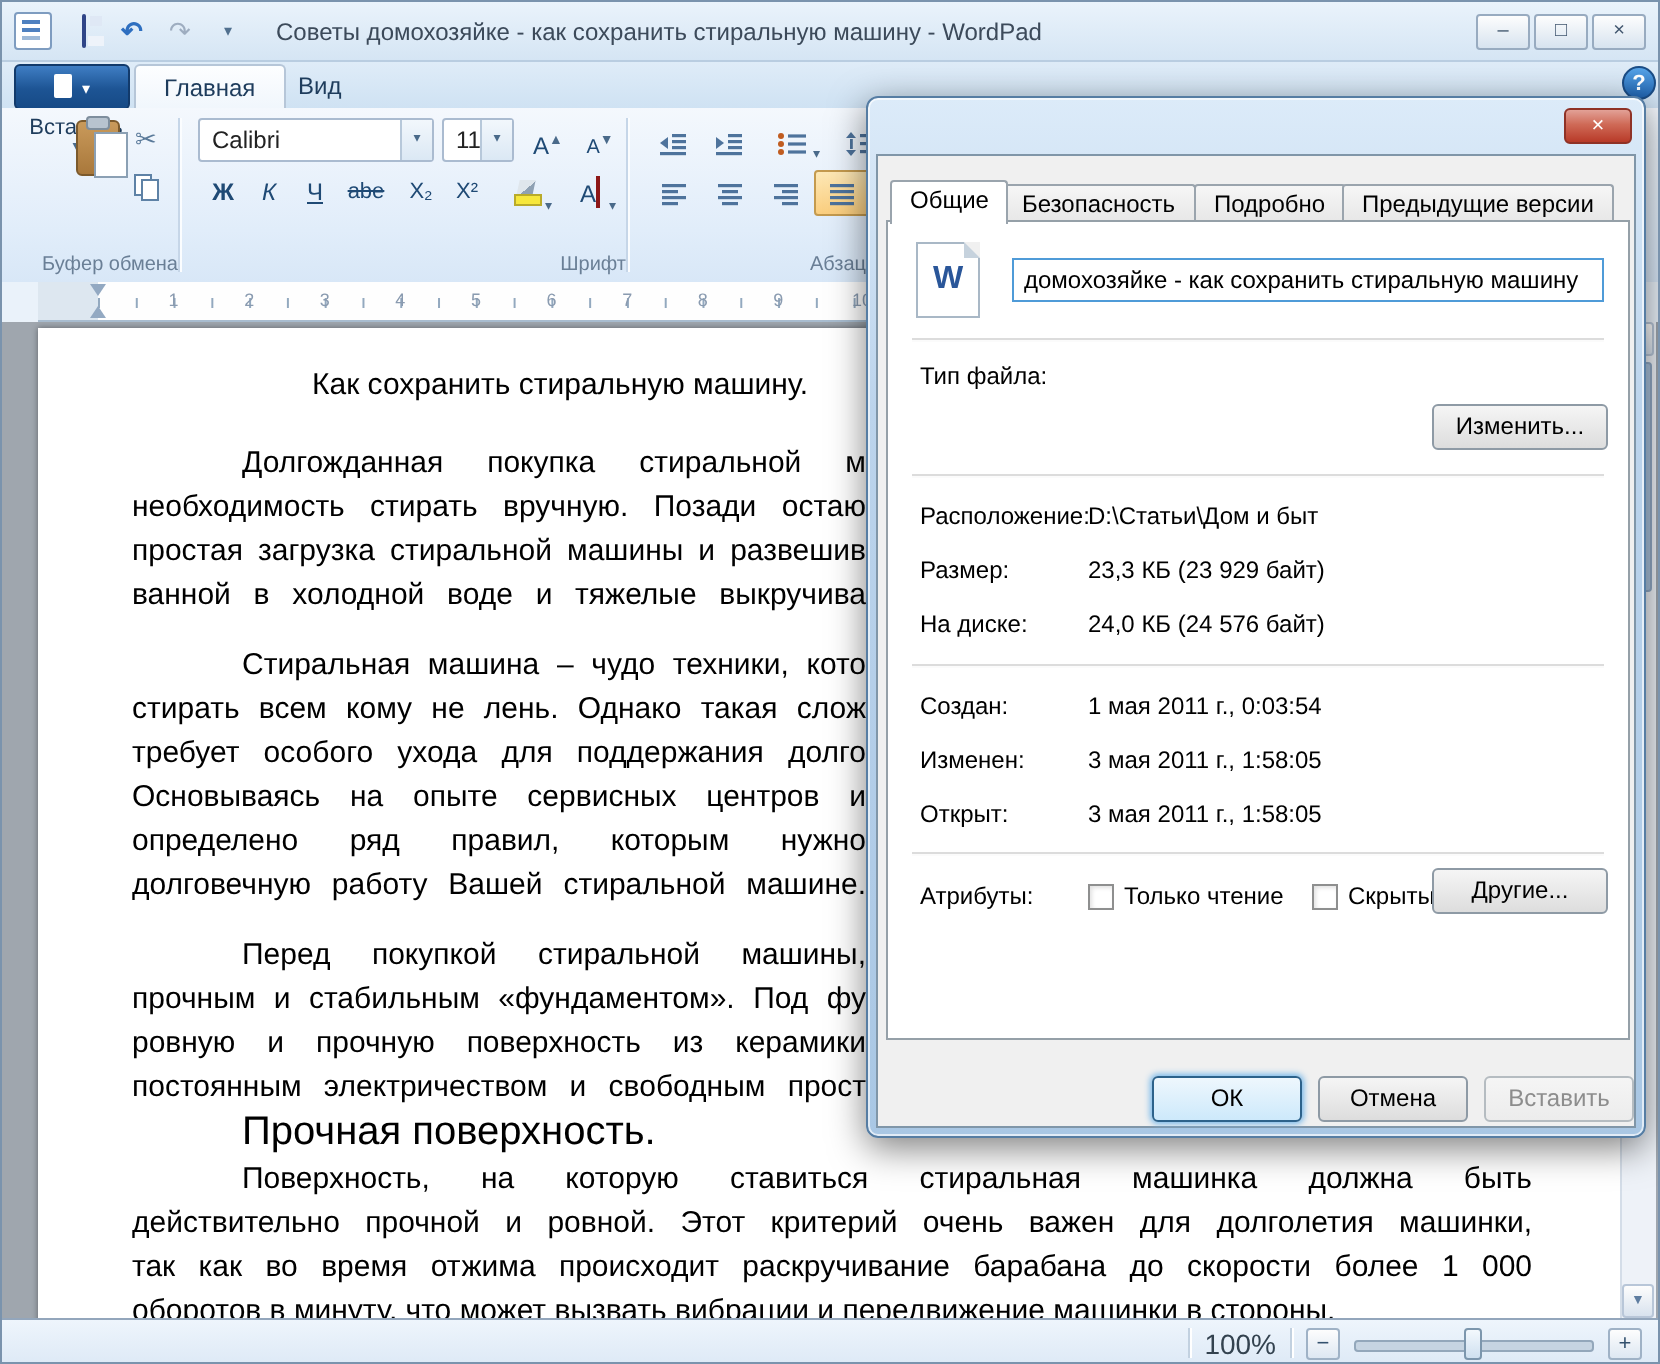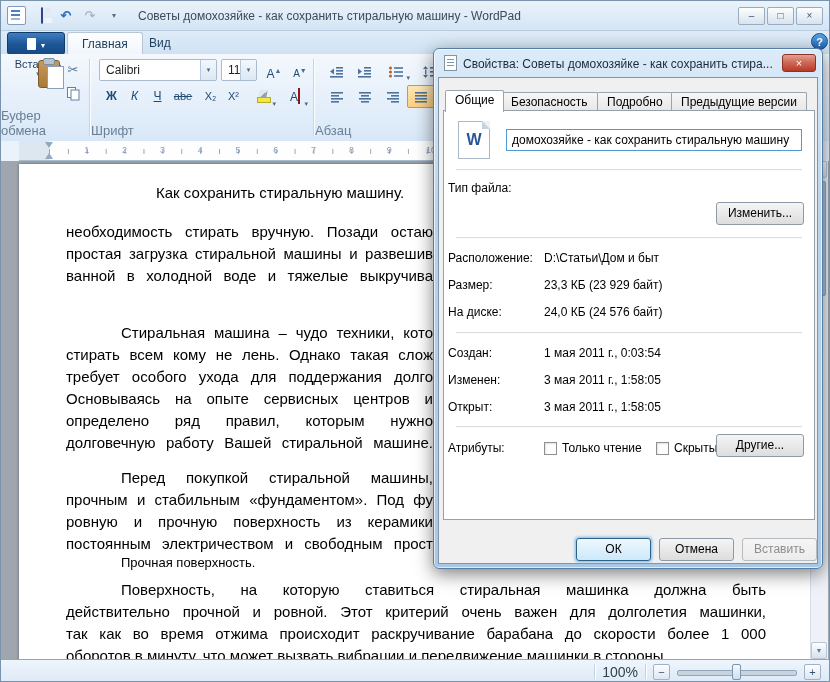--- a/index.html
+++ b/index.html
@@ -24,21 +24,21 @@
   .rtabs{position:absolute;left:0;top:30px;width:100%;height:23px;background:linear-gradient(#dfecf8,#cfe2f3)}
   .appmenu{position:absolute;left:6px;top:1px;width:56px;height:21px;background:linear-gradient(#3f7ec4,#1d5494 55%,#164a86);border:1px solid #123a6b;border-radius:3px;color:#fff;text-align:center;line-height:20px}
   .appmenu .pg{display:inline-block;width:9px;height:12px;background:#fff;border-radius:1px;vertical-align:-2px;margin-right:5px}
   .appmenu .ar{font-size:8px}
   .rtab{position:absolute;top:1px;height:22px;line-height:22px;padding:0 14px;font-size:12px;color:#1e3c5c}
   .rtab.active{background:linear-gradient(#fdfeff,#f0f6fc);border:1px solid #b6c6d8;border-bottom:none;border-radius:3px 3px 0 0}
   .help-btn{position:absolute;left:810px;top:2px;width:17px;height:17px;border-radius:50%;background:linear-gradient(#57a4e8,#1f62ae);border:1px solid #1b4d86;color:#fff;font-size:11px;font-weight:bold;text-align:center;line-height:16px;box-sizing:border-box}
   
   .rbody{position:absolute;left:0;top:53px;width:100%;height:87px;background:linear-gradient(#f4f8fd,#e1edfa 70%,#d8e7f7);border-bottom:1px solid #b4c6da}
   .vsep{position:absolute;top:5px;bottom:5px;width:1px;background:#c6d6e8;box-shadow:1px 0 0 #fbfdff}
-  .glabel{position:absolute;bottom:3px;font-size:13px;color:#6a7f96;text-align:left}
+  .glabel{position:absolute;bottom:3px;font-size:10px;color:#6a7f96;text-align:right}
   .pb{position:absolute;left:12px;top:4px;width:50px;height:66px;text-align:center}
   .clip-wrap{position:relative;width:26px;height:31px;margin:1px auto 1px}
   .clip-back{position:absolute;left:0;top:2px;width:20px;height:26px;background:linear-gradient(#c99a5b,#a9783b);border:1px solid #7c5a2c;border-radius:3px}
   .clip-top{position:absolute;left:5px;top:0;width:10px;height:5px;background:#b7c3cf;border:1px solid #7e8e9d;border-radius:2px}
   .clip-sheet{position:absolute;left:9px;top:8px;width:15px;height:21px;background:#fff;border:1px solid #8ba0b4}
   .pb-label{font-size:11px;color:#1e3c5c}
   .pb-arrow{font-size:7px;color:#4a6a8a;line-height:7px}
   .sbtn{position:absolute;width:24px;height:21px;line-height:20px;text-align:center;font-size:13px;color:#5a7a9a;border-radius:2px}
   .combo{position:absolute;top:5px;height:22px;background:#fff;border:1px solid #aabbd0;border-radius:2px;box-sizing:border-box;font-size:12px;color:#222}
   .combo .cval{position:absolute;left:6px;top:0;line-height:20px;white-space:nowrap}
@@ -59,21 +59,21 @@
   .rulerrow{position:absolute;left:0;top:140px;width:100%;height:20px;background:#eaf2fa}
   .ruler-strip{position:absolute;left:18px;top:0;width:794px;height:19px;background:#fefefe;border-bottom:1px solid #a8bccf;background-image:linear-gradient(90deg,#93a9bf 0,#93a9bf 1px,transparent 1px);background-size:18.9px 5px;background-repeat:repeat-x;background-position:30px 8px}
   .ruler-strip::before{content:"";position:absolute;left:0;top:0;width:30px;height:19px;background:#dde7f0}
   .rnum{position:absolute;top:4px;width:16px;text-align:center;font-size:9px;color:#8a9bb0}
   .m-top{position:absolute;left:26px;top:1px;width:0;height:0;border-left:4px solid transparent;border-right:4px solid transparent;border-top:6px solid #93a9c2}
   .m-bot{position:absolute;left:26px;bottom:1px;width:0;height:0;border-left:4px solid transparent;border-right:4px solid transparent;border-bottom:6px solid #93a9c2}
   
   .docarea{position:absolute;left:0;top:160px;width:100%;height:498px;background:#9fa6ae;overflow:hidden}
   .page{position:absolute;left:18px;top:3px;width:794px;height:600px;background:#fff;box-shadow:0 0 3px rgba(0,0,0,.4)}
   .d-heading{position:absolute;left:137px;top:20px;font-size:15px;color:#000}
-  .d-subheading{position:absolute;left:102px;top:391px;font-size:13px;color:#000}
+  .d-subheading{position:absolute;left:102px;top:391px;font-size:20px;color:#000}
   .dpar{position:absolute;font-size:15px;color:#000}
   .p1{left:47px;top:57px;width:367px}
   .p2{left:47px;top:158px;width:367px}
   .p3{left:47px;top:303px;width:367px}
   .p4{left:47px;top:415px;width:700px}
   .dline{height:22px;line-height:22px;white-space:nowrap;text-align:justify;text-align-last:justify;overflow:hidden}
   .dline.ind{padding-left:55px}
   .dline.noj{text-align-last:left}
   
   .scrollbar{position:absolute;right:1px;top:160px;width:17px;height:498px;background:#eef2f8;border-left:1px solid #d4dde8}
@@ -97,21 +97,21 @@
   .dlg-close{position:absolute;right:6px;top:5px;width:34px;height:18px;border-radius:3px;background:linear-gradient(#e2a197,#cf6a57 45%,#b83a28);border:1px solid #8f3226;color:#fff;font-size:11px;text-align:center;line-height:16px;box-sizing:border-box}
   .dlg-client{position:absolute;left:4px;right:4px;top:28px;bottom:4px;background:#f0f0f0;border:1px solid #8096a8}
   .dtab{position:absolute;height:19px;line-height:19px;padding:0 9px;font-size:12px;color:#000;background:linear-gradient(#f6f6f6,#e6e6e6);border:1px solid #9aa4ad;border-bottom:none;border-radius:2px 2px 0 0;top:14px}
   .dtab.active{background:#fff;height:21px;top:12px;z-index:3}
   .dpage{position:absolute;left:4px;top:32px;width:372px;height:410px;background:#fff;border:1px solid #95a0a8;box-sizing:border-box;z-index:2}
   .w-icon{position:absolute;left:14px;top:10px;width:30px;height:36px;background:#fff;border:1px solid #a9b8c6;font-weight:bold;color:#2a5699;font-size:16px;text-align:center;line-height:36px}
   .w-icon::before{content:"";position:absolute;right:-1px;top:-1px;border-left:8px solid #c6d2dd;border-top:8px solid #f0f0f0}
   .file-field{position:absolute;left:62px;top:18px;width:296px;height:22px;box-sizing:border-box;border:1px solid #4f9bd8;background:#fff;font-size:12px;font-family:"Liberation Sans",sans-serif;padding:2px 5px;color:#000}
   .psep{position:absolute;left:12px;right:12px;height:1px;background:#dcdcdc;box-shadow:0 1px 0 #fbfbfb}
   .prow{position:absolute;left:0;right:0;height:16px;font-size:12px;color:#000}
-  .plabel{position:absolute;left:4px;white-space:nowrap}
+  .plabel{position:absolute;left:16px;white-space:nowrap}
   .pval{position:absolute;left:100px;white-space:nowrap}
   .w-icon-sm{display:inline-block;width:13px;height:15px;background:#fff;border:1px solid #a9b8c6;color:#2a5699;font-weight:bold;font-size:9px;text-align:center;line-height:15px;vertical-align:-4px;margin-right:6px}
   .btn{position:absolute;width:88px;height:23px;box-sizing:border-box;background:linear-gradient(#f5f5f5,#dddddd);border:1px solid #8e9aa5;border-radius:3px;font-size:12px;color:#000;text-align:center;line-height:21px}
   .cb{position:absolute;width:13px;height:13px;background:#fff;border:1px solid #8e8f8f;box-sizing:border-box;box-shadow:inset 1px 1px 2px rgba(0,0,0,.12)}
   .cblabel{position:absolute;white-space:nowrap}
   .dlg-btn{position:absolute;top:460px;width:75px;height:23px;box-sizing:border-box;background:linear-gradient(#f5f5f5,#dddddd);border:1px solid #8e9aa5;border-radius:3px;font-size:12px;color:#000;text-align:center;line-height:21px}
   .dlg-btn.default{border-color:#2c628b;box-shadow:0 0 3px 1px #74b7ea;background:linear-gradient(#eef7fd,#cde9fb)}
   .dlg-btn.disabled{color:#8d8d8d;background:linear-gradient(#f5f5f5,#ececec);border-color:#b5bcc1}
 </style>
 </head>
@@ -271,20 +271,21 @@
         <span class="rnum" style="left: 324.4px;">8</span>
         <span class="rnum" style="left: 362.2px;">9</span>
         <span class="rnum" style="left: 404px;">10</span>
       </div>
   </div>
 
   <div class="docarea">
     <div class="page">
       <div class="d-heading">Как сохранить стиральную машину.</div>
       <div class="dpar p1">
+          <div class="dline ind">Долгожданная покупка стиральной м</div>
           <div class="dline">необходимость стирать вручную. Позади остаю</div>
           <div class="dline">простая загрузка стиральной машины и развешив</div>
           <div class="dline">ванной в холодной воде и тяжелые выкручива</div>
         </div>
       <div class="dpar p2">
           <div class="dline ind">Стиральная машина – чудо техники, кото</div>
           <div class="dline">стирать всем кому не лень. Однако такая слож</div>
           <div class="dline">требует особого ухода для поддержания долго</div>
           <div class="dline">Основываясь на опыте сервисных центров и</div>
           <div class="dline">определено ряд правил, которым нужно</div>
@@ -320,21 +321,20 @@
       <span class="zbtn">−</span>
       <span class="zslider">
           <span class="ztrack"></span>
           <span class="zthumb"></span>
         </span>
       <span class="zbtn">+</span>
     </div>
   </div>
 
   <div class="dialog">
-    <div class="dlg-title"><span class="dlg-title-ic"></span><span>Свойства: Советы домохозяйке - как сохранить стира...</span></div>
     <span class="dlg-close">×</span>
     <div class="dlg-client">
       <span class="dtab active" style="left:6px">Общие</span>
       <span class="dtab" style="left:62px">Безопасность</span>
       <span class="dtab" style="left:158px">Подробно</span>
       <span class="dtab" style="left:232px">Предыдущие версии</span>
 
       <div class="dpage">
         <span class="w-icon">W</span>
         <input class="file-field" value="домохозяйке - как сохранить стиральную машину" style="">

